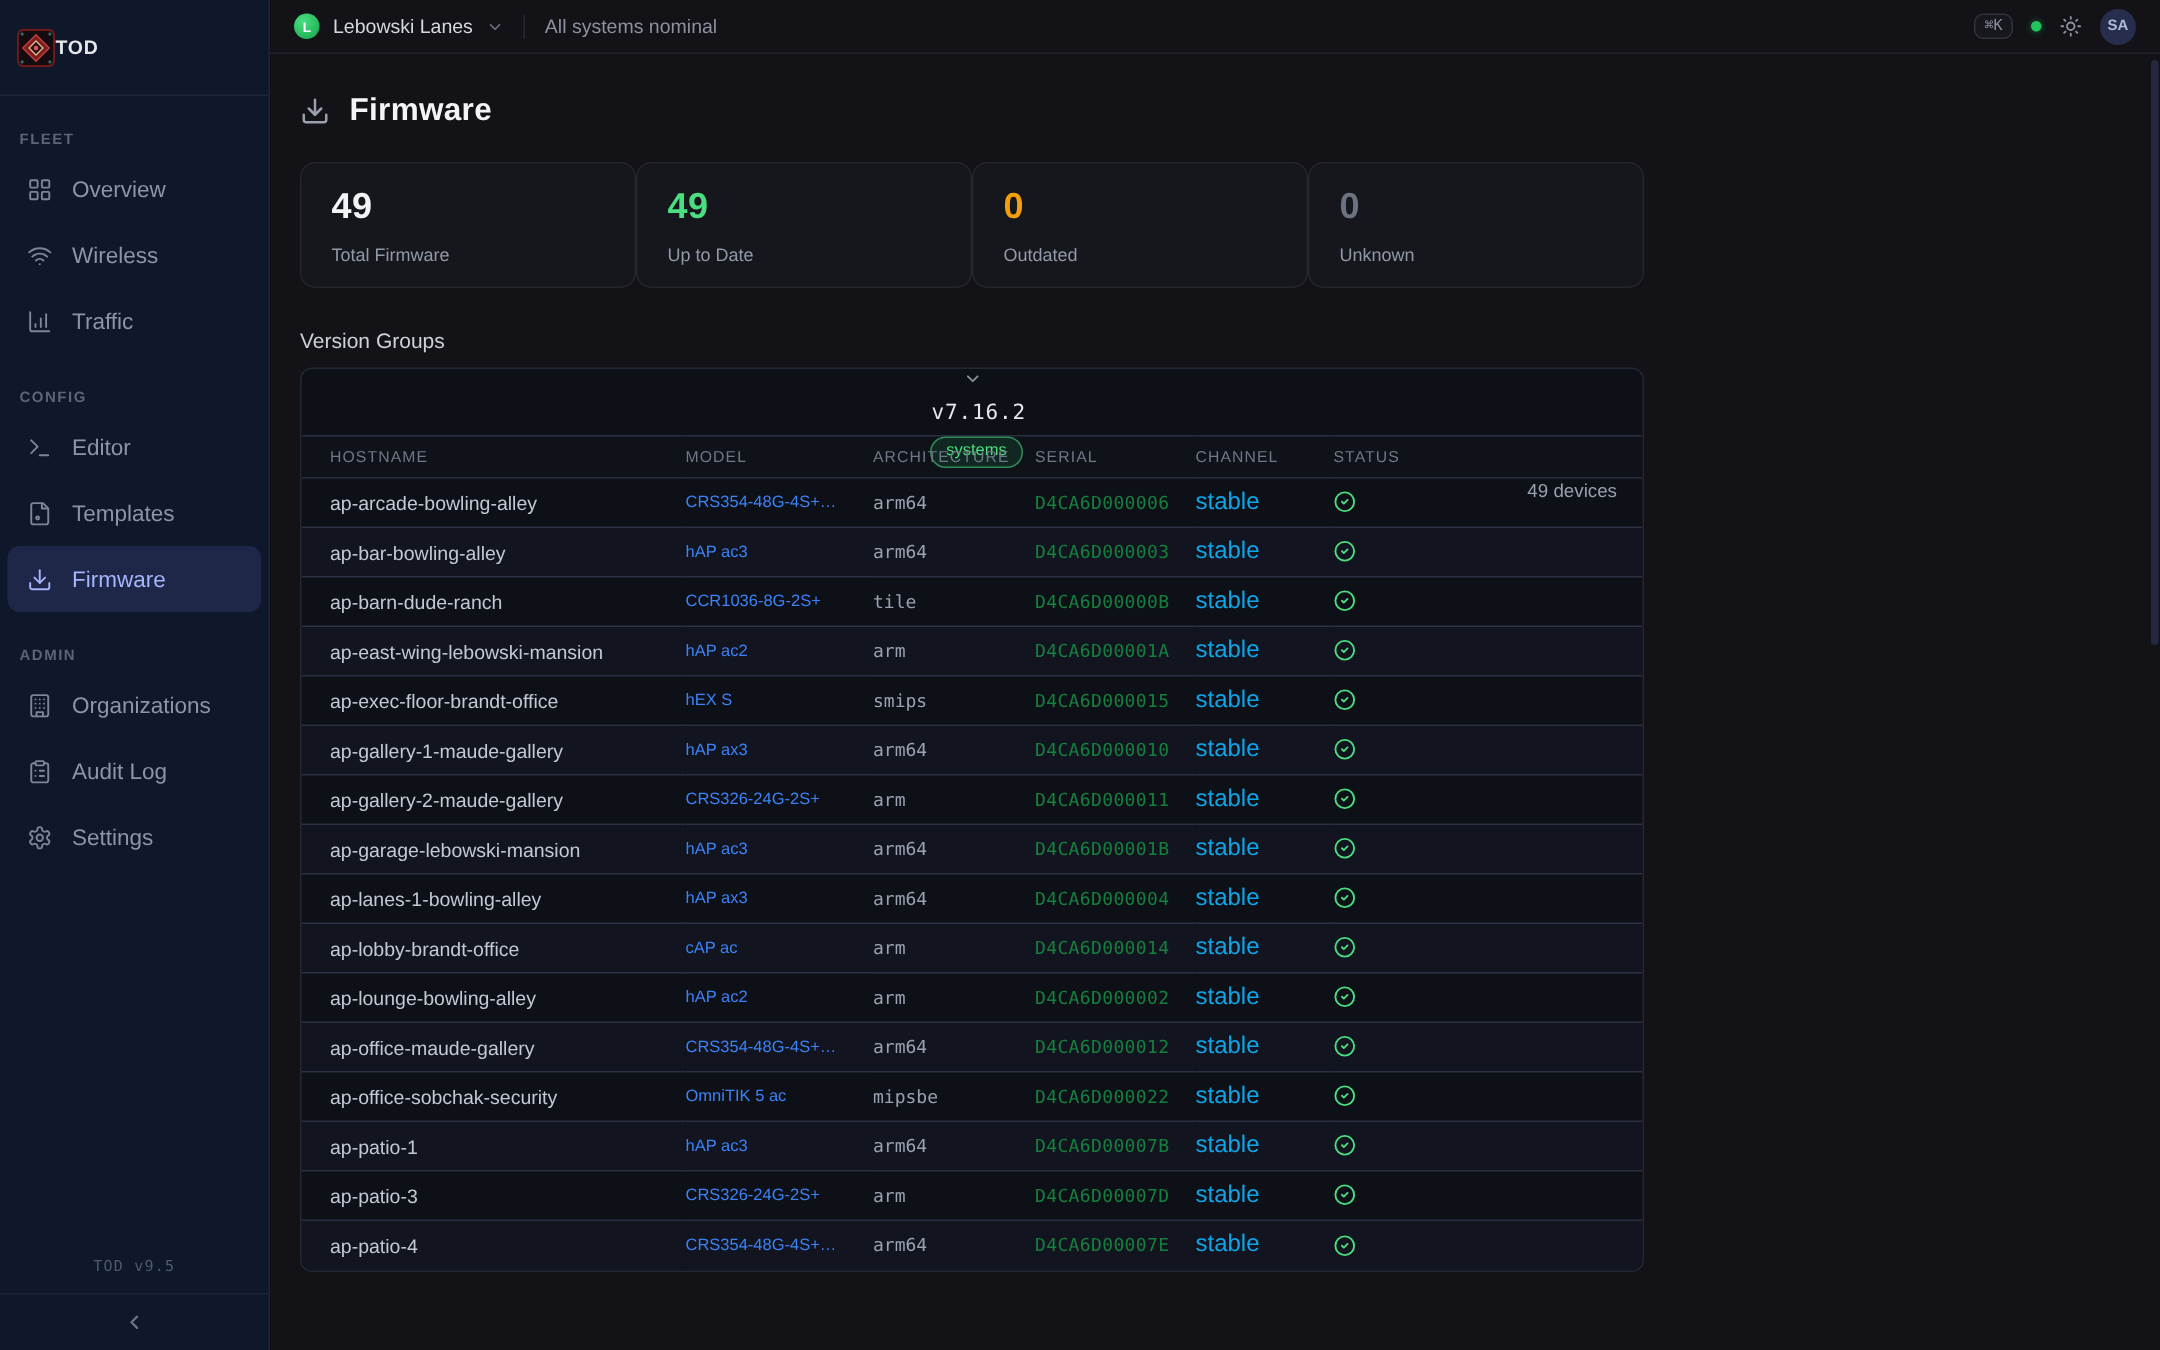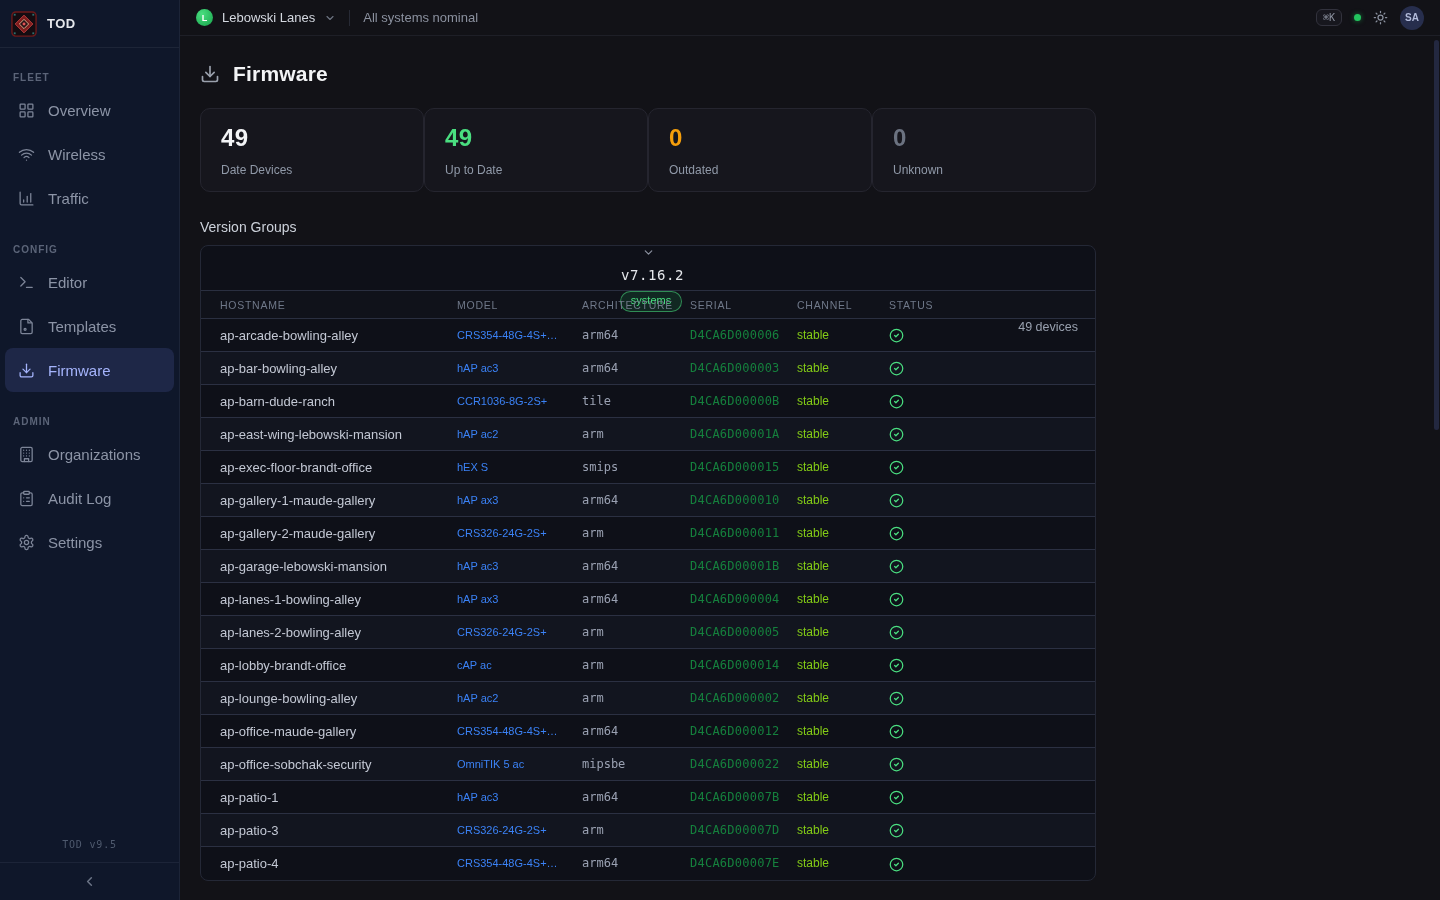--- a/index.html
+++ b/index.html
@@ -11,21 +11,21 @@
     position: relative;
   }
 
   
   .sidebar {
     position: fixed; left: 0; top: 0; bottom: 0; width: 180px;
     background: #0f172a; border-right: 1px solid #1c2437;
     display: flex; flex-direction: column; z-index: 5;
   }
   .sidebar-header {
-    height: 48px; display: flex; align-items: center; gap: 10px;
+    height: 64px; display: flex; align-items: center; 
     padding: 0 11px; border-bottom: 1px solid #1d2537; flex: none;
   }
   .brand-name { font-size: 13px; font-weight: 700; color: #e5e7eb; letter-spacing: .5px; }
   .nav { flex: 1; padding: 0 5px; overflow: hidden; }
   .nav-section-label {
     font-size: 10px; font-weight: 700; color: #5b6478; letter-spacing: .1em;
     padding: 0 8px; margin: 24px 0 5px;
   }
   .nav-item {
     display: flex; align-items: center; gap: 13px; height: 44px;
@@ -119,21 +119,21 @@
   }
   th.c-host, td.c-host { padding-left: 19px; }
   tbody td { height: 33px; padding: 0; vertical-align: middle; }
   tbody tr { cursor: pointer; }
   tbody tr + tr td { border-top: 1px solid #2b3042; }
   tbody tr:nth-child(even) { background: #12151f; }
   td.c-host { font-size: 13px; color: #c3c8d4; overflow: hidden; white-space: nowrap; }
   td.c-model { font-size: 11px; color: #3b82f6; overflow: hidden; white-space: nowrap; }
   td.c-arch { font-family: "DejaVu Sans Mono", monospace; font-size: 12px; color: #9aa1b2; }
   td.c-serial { font-family: "DejaVu Sans Mono", monospace; font-size: 12px; color: #15803d; letter-spacing: .02em; }
-  td.c-channel { font-size: 12px; color: #84cc16; }
+  td.c-channel { font-size: 16px; color: #0ea5e9; }
   td.c-status .icon { width: 15px; height: 15px; color: #4ade80; display: inline-flex; vertical-align: middle; }
 
   .scroll-thumb {
     position: fixed; right: 1px; top: 40px; width: 5px; height: 390px;
     background: #232840; border-radius: 3px; z-index: 9; cursor: pointer;
   }
 </style>
 </head>
 <body>
 
@@ -298,21 +298,21 @@
             <polyline points="7 10 12 15 17 10"></polyline>
             <line x1="12" x2="12" y1="15" y2="3"></line>
         </svg>
       </span>
       <h1 class="page-title">Firmware</h1>
     </div>
 
     <div class="stats" id="stats">
         <div class="stat-card">
           <div class="stat-value" style="color: rgb(243, 244, 246);">49</div>
-          <div class="stat-label">Date Devices</div>
+          <div class="stat-label">Total Firmware</div>
         </div>
         <div class="stat-card">
           <div class="stat-value" style="color: rgb(74, 222, 128);">49</div>
           <div class="stat-label">Up to Date</div>
         </div>
         <div class="stat-card">
           <div class="stat-value" style="color: rgb(245, 158, 11);">0</div>
           <div class="stat-label">Outdated</div>
         </div>
         <div class="stat-card">
@@ -465,33 +465,20 @@
               <td class="c-serial">D4CA6D000004</td>
               <td class="c-channel">stable</td>
               <td class="c-status"><span class="icon">
                   <svg viewBox="0 0 24 24" fill="none" stroke="currentColor" stroke-width="2" stroke-linecap="round" stroke-linejoin="round">
                     <circle cx="12" cy="12" r="10"></circle>
                     <path d="m9 12 2 2 4-4"></path>
                   </svg>
                 </span></td>
             </tr>
             <tr>
-              <td class="c-host">ap-lanes-2-bowling-alley</td>
-              <td class="c-model">CRS326-24G-2S+</td>
-              <td class="c-arch">arm</td>
-              <td class="c-serial">D4CA6D000005</td>
-              <td class="c-channel">stable</td>
-              <td class="c-status"><span class="icon">
-                  <svg viewBox="0 0 24 24" fill="none" stroke="currentColor" stroke-width="2" stroke-linecap="round" stroke-linejoin="round">
-                    <circle cx="12" cy="12" r="10"></circle>
-                    <path d="m9 12 2 2 4-4"></path>
-                  </svg>
-                </span></td>
-            </tr>
-            <tr>
               <td class="c-host">ap-lobby-brandt-office</td>
               <td class="c-model">cAP ac</td>
               <td class="c-arch">arm</td>
               <td class="c-serial">D4CA6D000014</td>
               <td class="c-channel">stable</td>
               <td class="c-status"><span class="icon">
                   <svg viewBox="0 0 24 24" fill="none" stroke="currentColor" stroke-width="2" stroke-linecap="round" stroke-linejoin="round">
                     <circle cx="12" cy="12" r="10"></circle>
                     <path d="m9 12 2 2 4-4"></path>
                   </svg>

